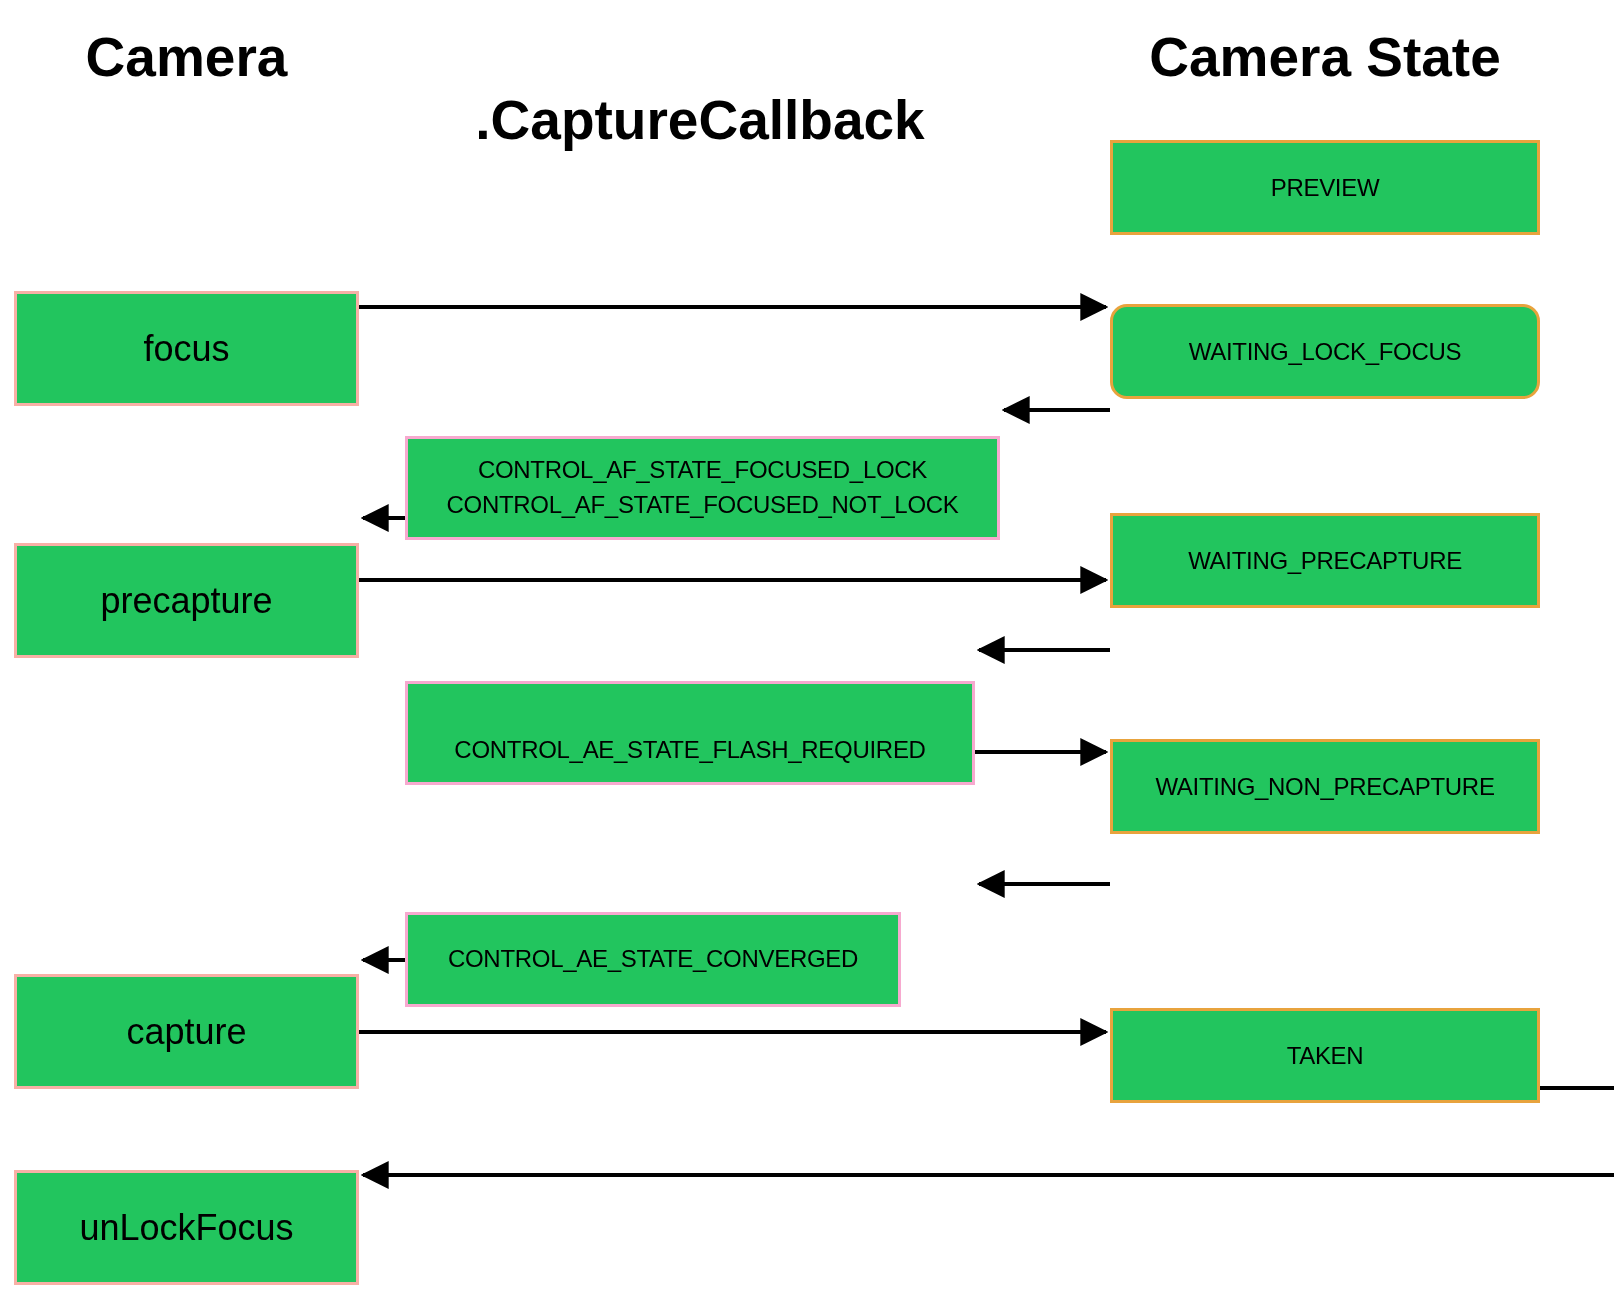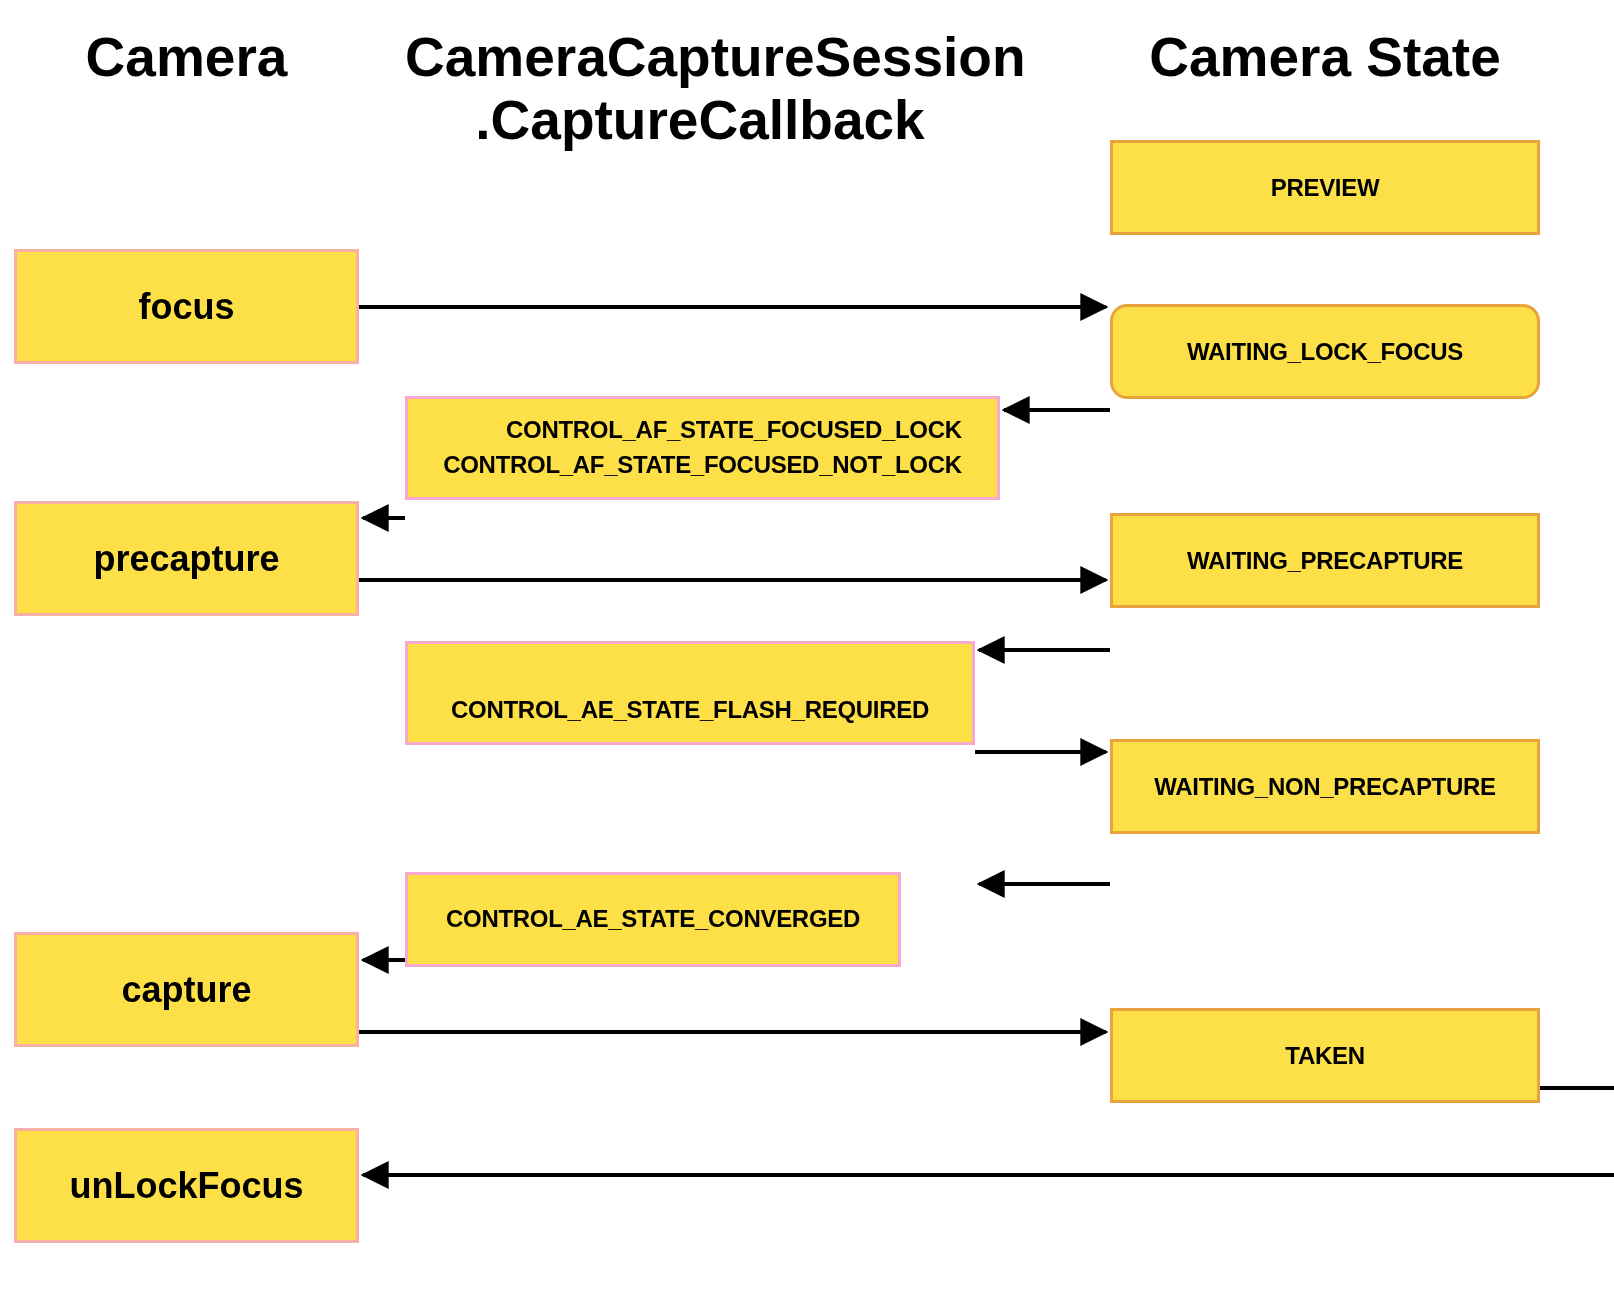--- a/index.html
+++ b/index.html
@@ -14,65 +14,67 @@
   }
   .heading {
     position: absolute;
     font-weight: 800;
     font-size: 55px;
     text-align: center;
     line-height: 1.15;
   }
   .box {
     position: absolute;
-    background: #fde047;
+    background: #22c55e;
     display: flex;
     align-items: center;
     justify-content: center;
-    text-align: right;
-    font-weight: 700;
+    text-align: center;
+    font-weight: 400;
   }
   .camera-box {
     border: 3px solid #f8b0a6;
     width: 345px;
     height: 115px;
     left: 14px;
     font-size: 36px;
+    margin-top: 42px;
   }
   .state-box {
     border: 3px solid #e8a33d;
     width: 430px;
     left: 1110px;
     font-size: 24px;
     height: 95px;
     letter-spacing: -0.3px;
   }
   .callback-box {
     border: 3px solid #f7a9cf;
     left: 405px;
     font-size: 24px;
     padding: 14px 18px;
     line-height: 1.45;
     letter-spacing: -0.3px;
+    margin-top: 40px;
   }
   svg.arrows {
     position: absolute;
     top: 0; left: 0;
     width: 1614px;
     height: 1312px;
     pointer-events: none;
   }
 </style>
 </head>
 <body>
 
 <div class="heading" style="left:14px; top:26px; width:345px;">Camera</div>
 
 <div class="heading" style="left:405px; top:26px; width:590px;">
-  <span>CameraCaptureSession</span><br>
+  <br>
   <span>.CaptureCallback</span>
 </div>
 
 <div class="heading" style="left:1110px; top:26px; width:430px;">Camera State</div>
 
 <div class="box camera-box" style="top:249px;">focus</div>
 
 <div class="box camera-box" style="top:501px;">precapture</div>
 
 <div class="box camera-box" style="top:932px;">capture</div>

